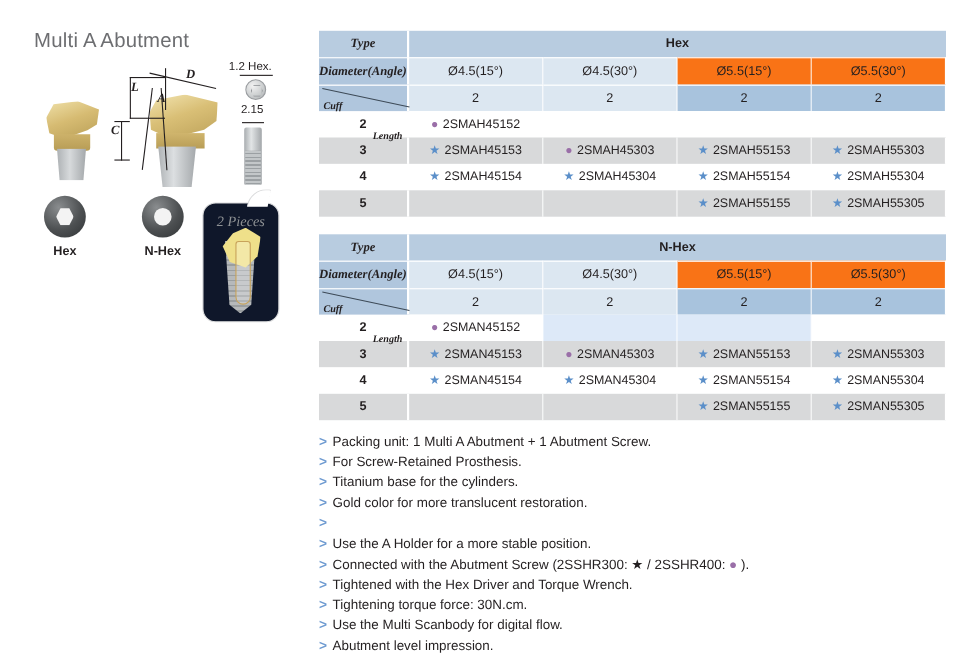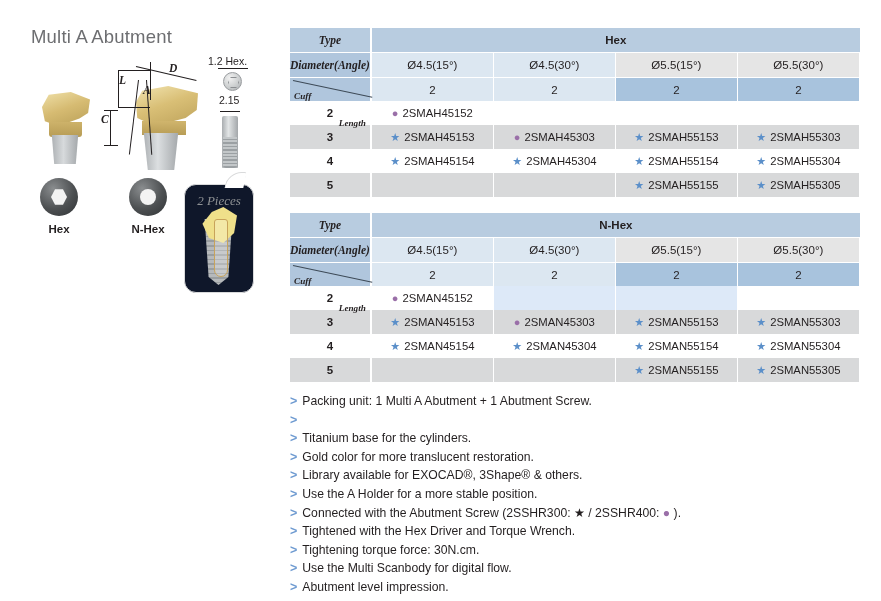--- a/index.html
+++ b/index.html
@@ -156,21 +156,21 @@
   .h-group{
     background:#b8cce0;font-size:12.5px;font-weight:700;height:24px;
   }
   .h-sub-left{
     background:#b0c6dd;font-family:"Liberation Serif",serif;font-style:italic;
     font-size:9.2px;font-weight:700;height:24px;border-right:2px solid #fff;border-top:1px solid #fff;
   }
   .h-dia{
     background:#dce7f1;height:24px;font-size:11.5px;border-top:1px solid #fff;border-right:1px solid #fff;
   }
-  .h-dia.dark{background:#e5e5e5;}
+  .h-dia.dark{background:#f97316;}
   .h-len{
     background:#dce7f1;height:23px;font-size:11.5px;border-top:1px solid #fff;border-right:1px solid #fff;
   }
   .h-len.dark{background:#a8c3dd;}
   .h-cuff{
     background:#b0c6dd;height:23px;border-right:2px solid #fff;border-top:1px solid #fff;
     position:relative;
   }
   .cuff-box{position:relative;width:100%;height:23px;}
   .cuff-box .len{
@@ -393,32 +393,32 @@
   </tbody>
     </table>
 
   <div class="notes">
     <div class="note">
         <span class="arw">&gt;</span>
         <span class="txt">Packing unit: 1 Multi A Abutment + 1 Abutment Screw.</span>
       </div>
     <div class="note">
         <span class="arw">&gt;</span>
+        <span class="txt">For Screw-Retained Prosthesis.</span>
       </div>
     <div class="note">
         <span class="arw">&gt;</span>
         <span class="txt">Titanium base for the cylinders.</span>
       </div>
     <div class="note">
         <span class="arw">&gt;</span>
         <span class="txt">Gold color for more translucent restoration.</span>
       </div>
     <div class="note">
         <span class="arw">&gt;</span>
-        <span class="txt">Library available for EXOCAD®, 3Shape® &amp; others.</span>
       </div>
     <div class="note">
         <span class="arw">&gt;</span>
         <span class="txt">Use the A Holder for a more stable position.</span>
       </div>
     <div class="note">
         <span class="arw">&gt;</span>
         <span class="txt">Connected with the Abutment Screw (2SSHR300: <span style="color:#231f20">★</span> / 2SSHR400: <span style="color:#9a6fa8">●</span> ).</span>
       </div>
     <div class="note">

